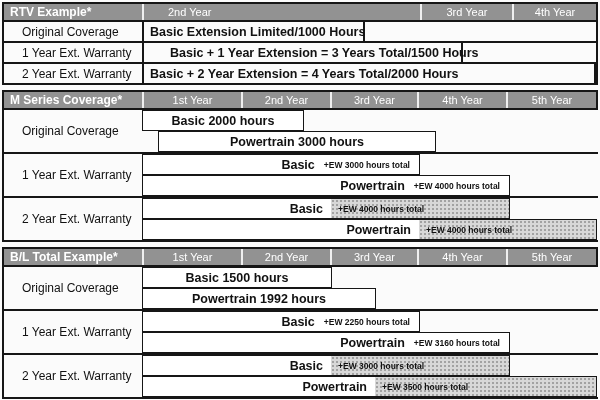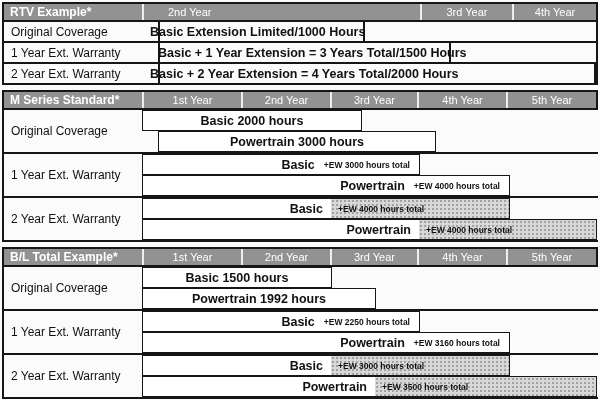--- a/index.html
+++ b/index.html
@@ -32,22 +32,22 @@
   .sec-body{
     border-left:2px solid #161616;border-bottom:2px solid #161616;
     box-sizing:border-box;position:relative;
   }
   .rtv .sec-body{border:2px solid #161616;border-top:none;}
 
   
   .rtv-row{height:19px;position:relative;border-top:2px solid #161616;}
   .rtv-row:first-child{border-top:none;}
   .rtv-label,.glabel{
-    position:absolute;left:0;top:0;bottom:0;width:156px;box-sizing:border-box;
-    display:flex;align-items:center;padding-left:7px;font-size:12px;white-space:nowrap;
+    position:absolute;left:0;top:0;bottom:0;width:140px;box-sizing:border-box;
+    display:flex;align-items:center;padding-left:18px;font-size:12px;white-space:nowrap;
   }
   .rtv-label{border-right:2px solid #161616;}
   .rtv-bar{
     position:absolute;top:0;height:100%;box-sizing:border-box;
     border-right:2px solid #161616;display:flex;align-items:center;
     padding-left:8px;font-weight:bold;font-size:12.5px;white-space:nowrap;
   }
 
   
   .group{position:relative;}
@@ -86,44 +86,44 @@
       <div class="year-cell" style="flex:0 0 92px">3rd Year</div>
       <div class="year-cell" style="flex:1">4th Year</div>
     </div>
     <div class="sec-body">
       <div class="rtv-row">
         <div class="rtv-label">Original Coverage</div>
         <div class="rtv-bar" style="left: 138px; width: 223px;">Basic Extension Limited/1000 Hours</div>
       </div>
       <div class="rtv-row">
         <div class="rtv-label">1 Year Ext. Warranty</div>
-        <div class="rtv-bar" style="left: 126px; width: 321px; padding-left: 28px;">Basic + 1 Year Extension = 3 Years Total/1500 Hours</div>
+        <div class="rtv-bar" style="left: 138px; width: 321px; padding-left: 28px;">Basic + 1 Year Extension = 3 Years Total/1500 Hours</div>
       </div>
       <div class="rtv-row">
         <div class="rtv-label">2 Year Ext. Warranty</div>
         <div class="rtv-bar" style="left: 138px; width: 454px;">Basic + 2 Year Extension = 4 Years Total/2000 Hours</div>
       </div>
     </div>
   </div>
 
   <div class="section gap-b">
     <div class="sec-header">
-      <div class="sec-title">M Series Standard*</div>
+      <div class="sec-title">M Series Coverage*</div>
       <div class="year-cell" style="flex:0 0 99px">1st Year</div>
       <div class="year-cell" style="flex:0 0 89px">2nd Year</div>
       <div class="year-cell" style="flex:0 0 87px">3rd Year</div>
       <div class="year-cell" style="flex:0 0 89px">4th Year</div>
       <div class="year-cell" style="flex:1">5th Year</div>
     </div>
     <div class="sec-body">
 
       <div class="group">
         <div class="glabel">Original Coverage</div>
         <div class="bar-row">
-          <div class="bar center" style="left: 138px; width: 220px;">
+          <div class="bar center" style="left: 138px; width: 162px;">
             <span class="main-label">Basic 2000 hours</span>
           </div>
         </div>
         <div class="bar-row">
           <div class="bar center" style="left: 154px; width: 278px;">
             <span class="main-label">Powertrain 3000 hours</span>
           </div>
         </div>
       </div>
 

